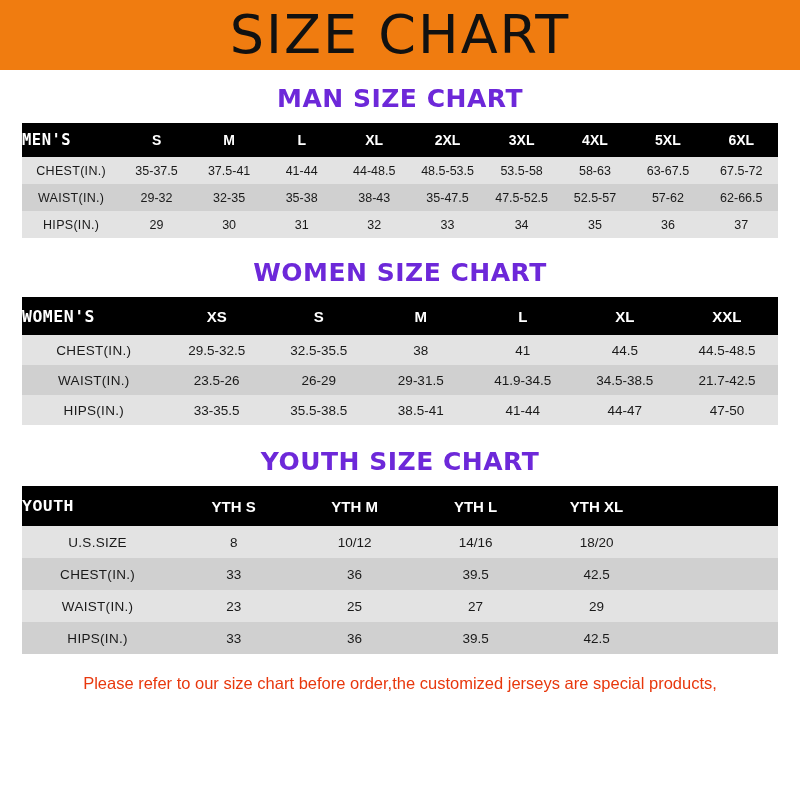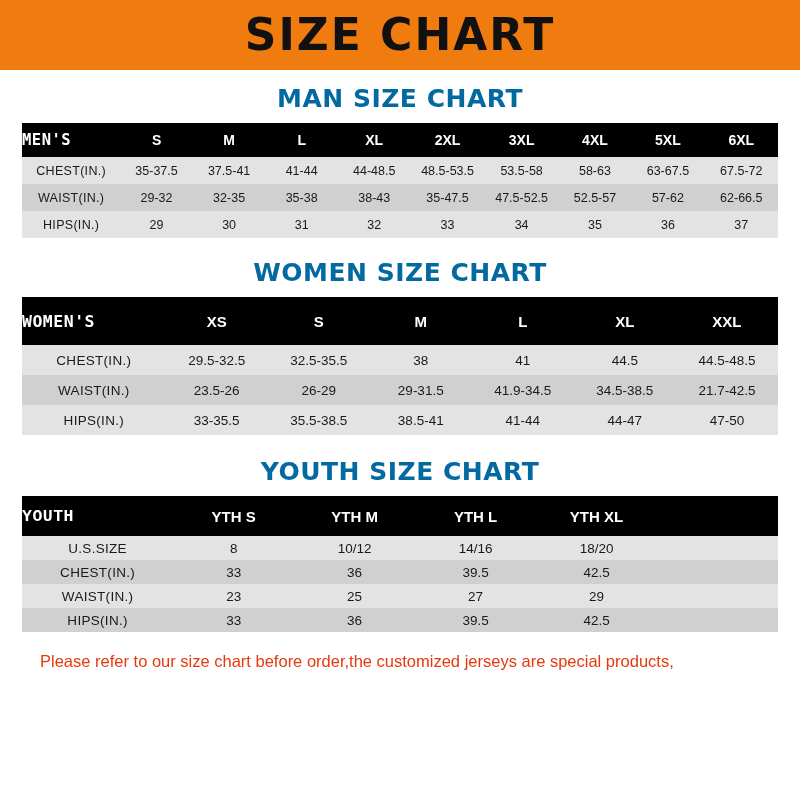--- a/index.html
+++ b/index.html
@@ -24,39 +24,39 @@
   .header {
     position: relative;
     height: 70px;
     background: #f07c10;
     display: flex;
     align-items: center;
     justify-content: center;
   }
   .header-title {
     font-family: "DejaVu Sans", sans-serif;
-    font-weight: bold;
-    font-size: 44px;
+    font-weight: normal;
+    font-size: 54px;
     letter-spacing: 2px;
     color: #111111;
     line-height: 1;
     text-align: center;
   }
 
   .content {
     padding: 0 22px;
     box-sizing: border-box;
   }
 
   .section-title {
     text-align: center;
     font-family: "DejaVu Sans", sans-serif;
     font-weight: bold;
     font-size: 25px;
-    color: #0369a1;
+    color: #6d28d9;
     letter-spacing: 0.5px;
   }
   .title-man { margin: 14px 0 10px 0; }
   .title-women { margin: 20px 0 10px 0; }
   .title-youth { margin: 22px 0 10px 0; }
 
   table.size-table {
     width: 100%;
     border-collapse: collapse;
     table-layout: fixed;
@@ -88,33 +88,34 @@
   table.size-table tbody tr.band-light { background: #e3e3e3; }
   table.size-table tbody tr.band-dark { background: #d0d0d0; }
   table.size-table tbody td.row-head {
     font-weight: normal;
     font-size: 12.5px;
     letter-spacing: 0.3px;
   }
 
   
   table.women th, table.women td { font-size: 13.5px; height: 30px; }
-  table.women thead th { font-size: 15px; height: 48px; margin-left: 36px; }
+  table.women thead th { font-size: 15px; height: 38px; margin-left: 36px; }
   table.women thead th.row-head { font-size: 16.5px; }
   table.women tbody td.row-head { font-size: 13.5px; }
 
   
-  table.youth th, table.youth td { font-size: 13.5px; height: 24px; }
+  table.youth th, table.youth td { font-size: 13.5px; height: 32px; }
   table.youth thead th { font-size: 15px; height: 40px; }
   table.youth thead th.row-head { font-size: 16.5px; font-family: Liberation Mono, monospace; }
   table.youth tbody td.row-head { font-size: 13.5px; }
 
   .footer-note {
     margin-top: 18px;
     padding: 0 18px;
+    text-align: center;
     color: #e8380d;
     font-size: 16.5px;
     line-height: 1.45;
     font-family: "Liberation Sans", sans-serif;
   }
   .footer-note div { white-space: nowrap; }
 </style>
 </head>
 <body>
 

